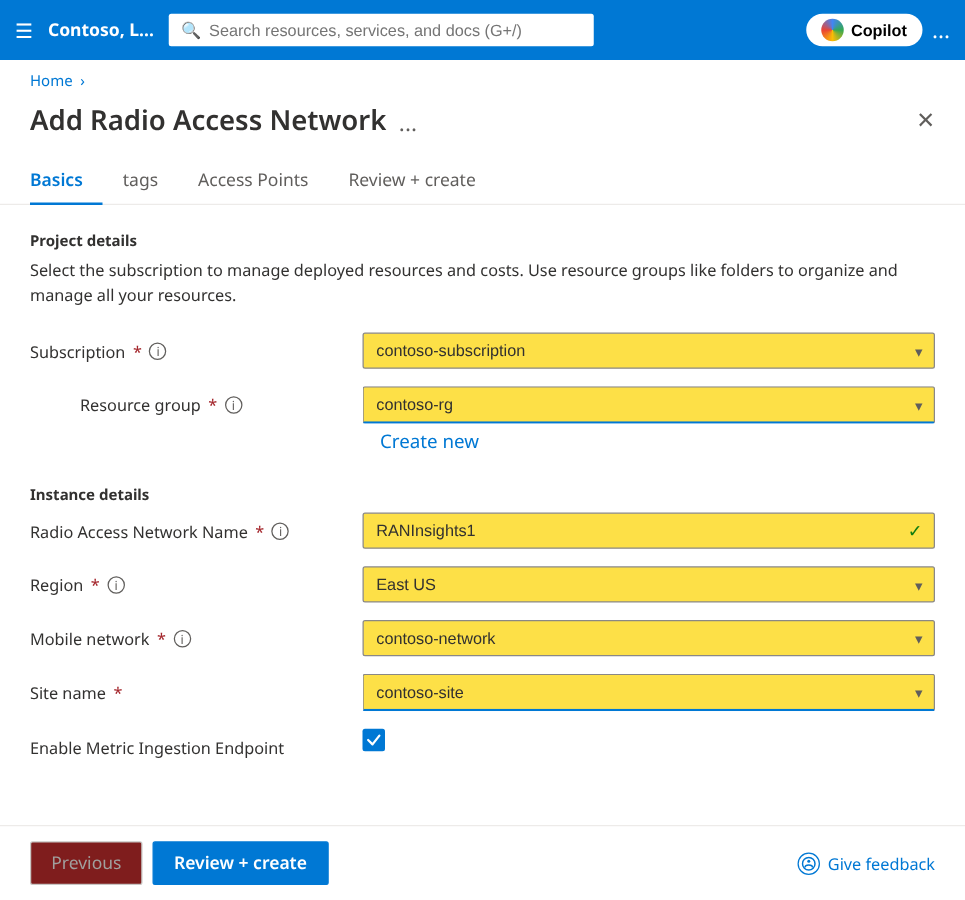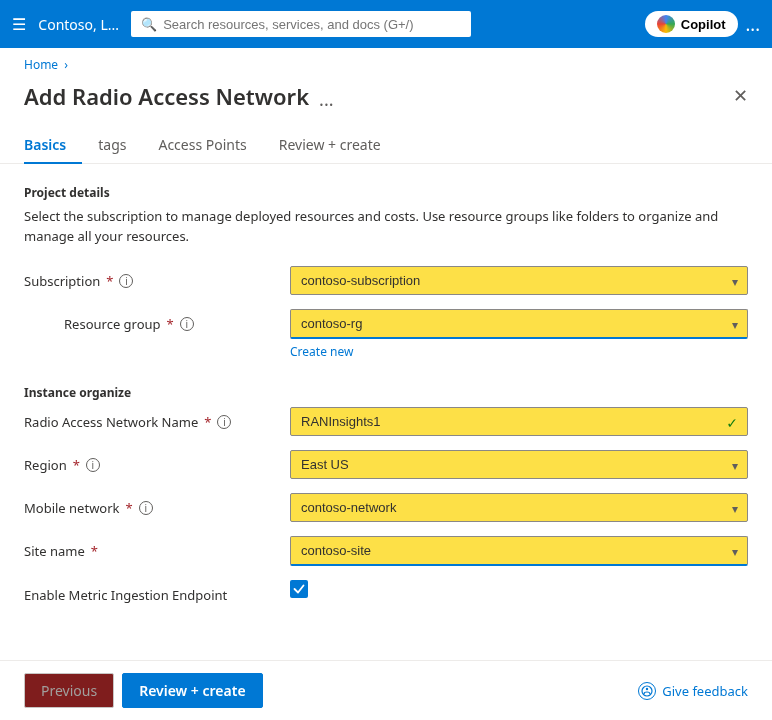--- a/index.html
+++ b/index.html
@@ -8,21 +8,21 @@
     
     .topnav {
       background: #0078d4;
       display: flex;
       align-items: center;
       padding: 0 12px;
       height: 48px;
       flex-shrink: 0;
     }
     .topnav-hamburger { color: #fff; font-size: 16px; margin-right: 12px; cursor: pointer; }
-    .topnav-title { color: #fff; font-size: 14px; font-weight: 400; margin-right: 12px; white-space: nowrap; }
+    .topnav-title { color: #fff; font-size: 14px; font-weight: 700; margin-right: 12px; white-space: nowrap; }
     .topnav-search {
       flex: 1;
       max-width: 340px;
       background: #fff;
       border-radius: 2px;
       display: flex;
       align-items: center;
       padding: 4px 10px;
       gap: 6px;
     }
@@ -172,25 +172,26 @@
       top: 50%;
       transform: translateY(-50%);
       color: #107c10;
       font-size: 14px;
     }
     .select-wrapper.active-border select {
       border-bottom: 2px solid #0078d4;
     }
     .create-new-link {
       color: #0078d4;
-      font-size: 12px;
+      font-size: 15px;
       text-decoration: none;
       cursor: pointer;
       display: block;
       margin-top: 4px;
+      margin-left: 14px;
     }
 
     
     .resource-group-row {
       display: flex;
       align-items: flex-start;
       margin-bottom: 14px;
       gap: 16px;
       padding-left: 40px;
     }
@@ -365,21 +366,21 @@
             <option value="contoso-rg">contoso-rg</option>
           </select>
           <span class="chevron">▾</span>
         </div>
         <a class="create-new-link">Create new</a>
       </div>
     </div>
   </div>
 
   <div class="instance-section">
-    <div class="section-title">Instance organize</div>
+    <div class="section-title">Instance details</div>
 
     <div class="form-group">
       <div class="form-label-col">
         <span>Radio Access Network Name</span>
         <span class="required">*</span>
         <div class="info-icon">i</div>
       </div>
       <div class="form-control-col">
         <div class="select-wrapper validated">
           <select>

